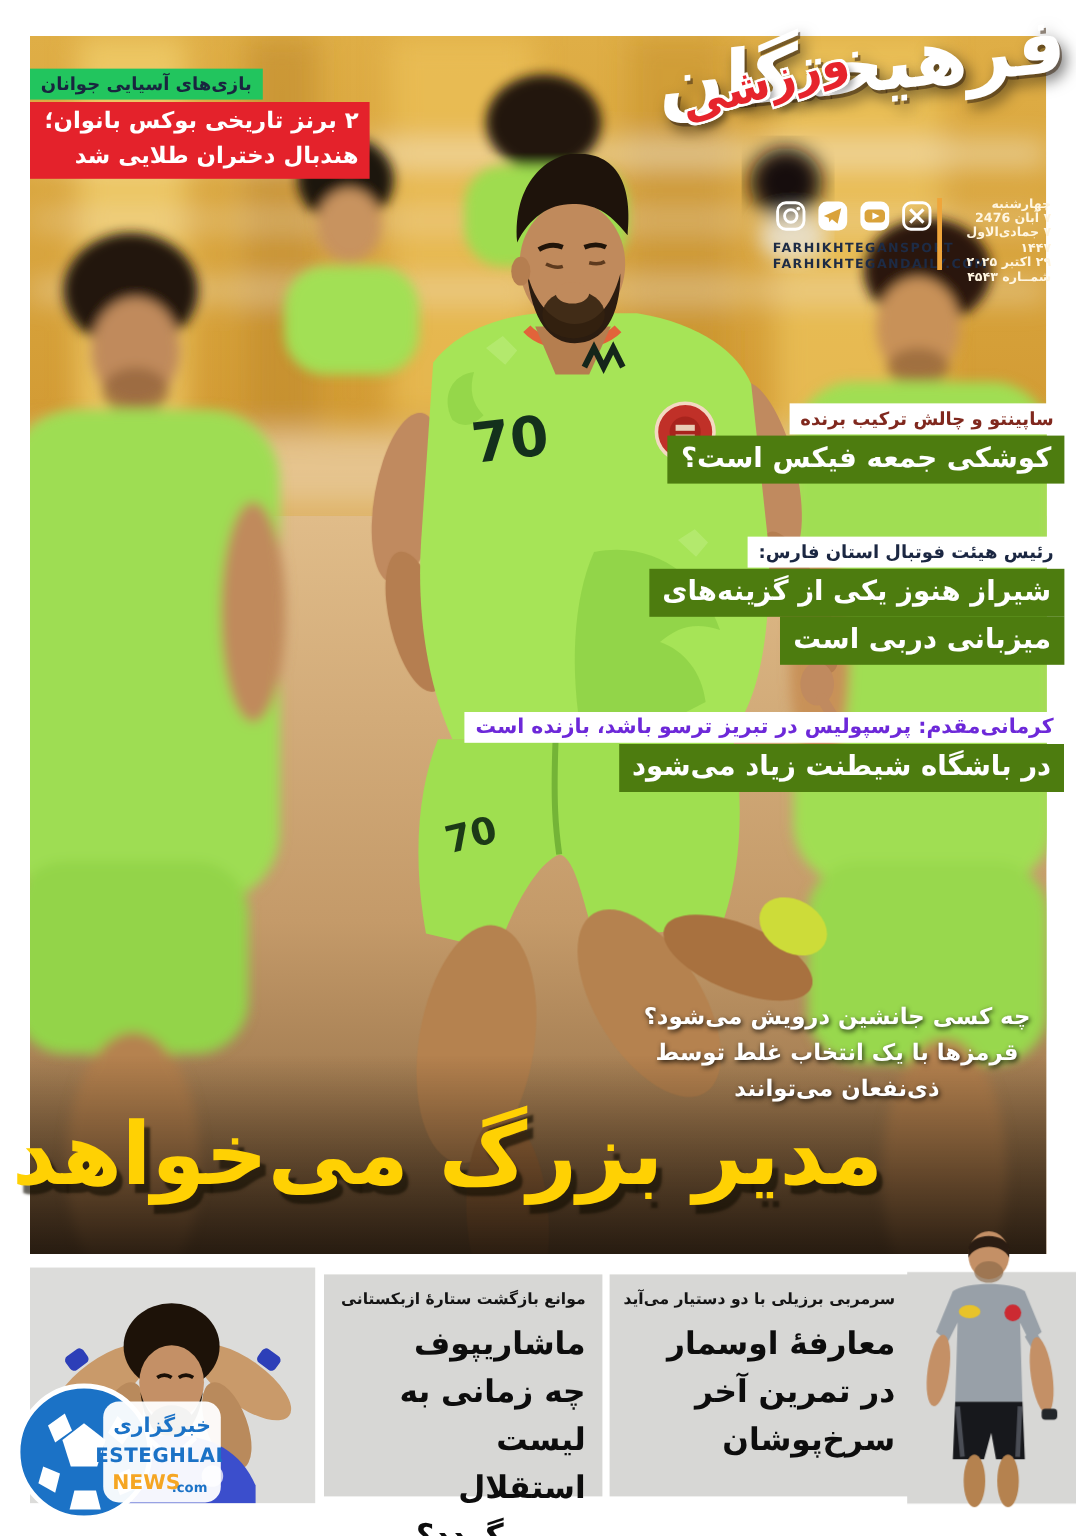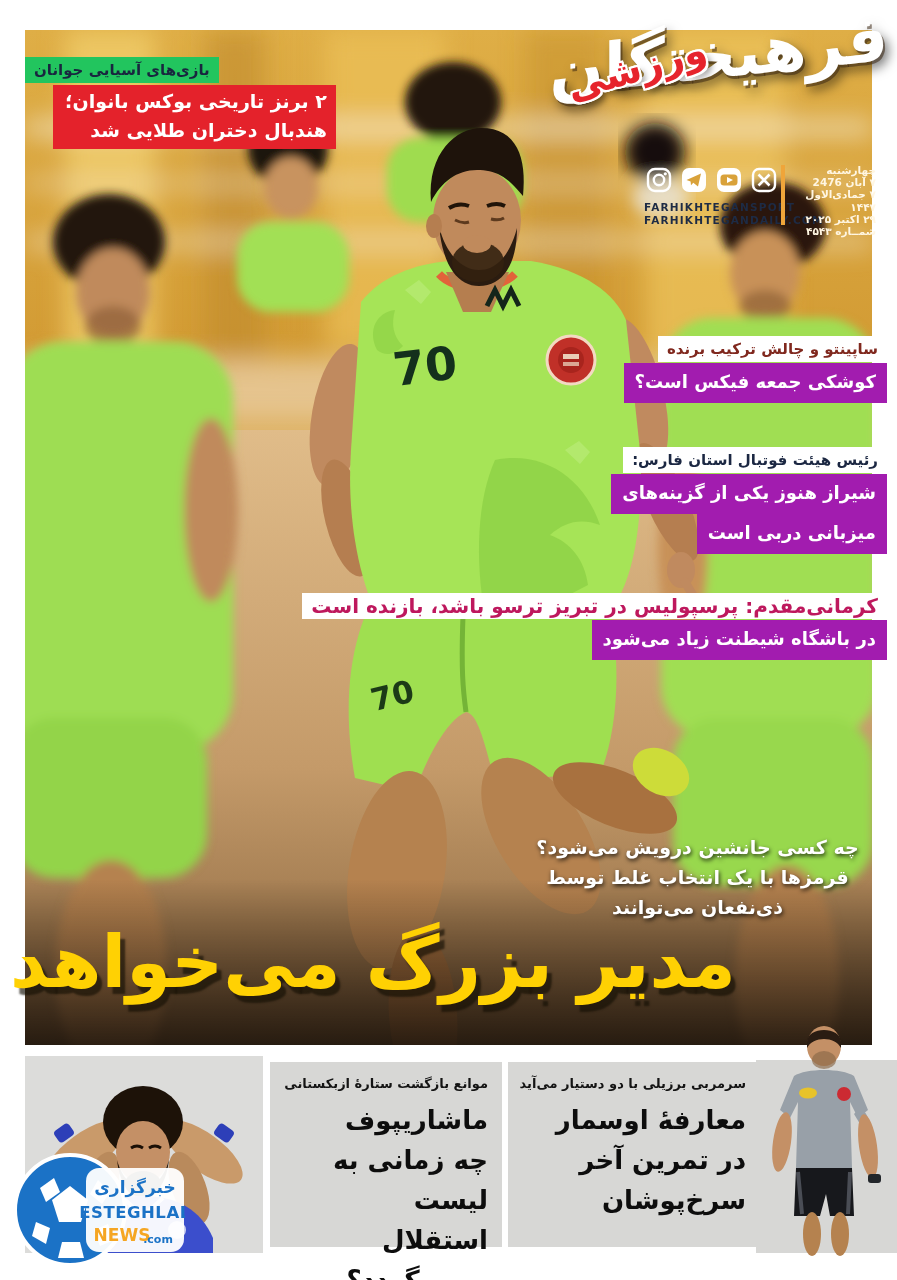--- a/index.html
+++ b/index.html
@@ -9,21 +9,21 @@
   .fa{direction:rtl;font-family:"DejaVu Sans",sans-serif;}
   .en{direction:ltr;font-family:"DejaVu Sans",sans-serif;}
 
   
   .photo-main{left:25px;top:30px;width:847px;height:1015px;overflow:hidden;}
 
   
   .tl-kicker{left:25px;top:57px;background:#22c55e;color:#19253f;font-weight:700;
              font-size:15px;line-height:26px;padding:0 9px;}
   .tl-red{left:25px;top:85px;background:#e4222b;color:#fff;font-weight:700;
-          font-size:19px;line-height:29px;padding:2px 9px 4px 12px;text-align:right;margin-left:28px;}
+          font-size:19px;line-height:29px;padding:2px 9px 4px 12px;text-align:right;}
 
   
   .masthead-title{right:8px;top:18px;width:330px;text-align:center;color:#fff;
      font-size:64px;font-weight:700;transform:rotate(-6deg) skewX(-6deg);
      text-shadow:2px 3px 0 rgba(60,40,20,.55), 5px 7px 12px rgba(0,0,0,.55);}
   .masthead-edition{left:0;top:40px;color:#e6242c;font-size:38px;font-weight:700;
      transform:rotate(-16deg);
      text-shadow:-2px 0 0 #fff,2px 0 0 #fff,0 -2px 0 #fff,0 2px 0 #fff,
                  -2px -2px 0 #fff,2px 2px 0 #fff,-2px 2px 0 #fff,2px -2px 0 #fff,
                  4px 5px 6px rgba(0,0,0,.4);}
@@ -31,21 +31,21 @@
   .social-ic{width:26px;height:26px;}
   .urls{left:644px;top:201px;color:#1d2b45;font-weight:700;font-size:10.5px;
         letter-spacing:1.2px;line-height:13px;}
   .date-sep{left:781px;top:165px;width:4px;height:60px;background:#efa53a;}
   .date-col{left:786px;top:164px;width:90px;text-align:right;color:#fff6e2;
             font-size:10.5px;font-weight:700;line-height:12.2px;direction:rtl;}
 
   
   .rb-kicker{background:#fff;font-weight:700;font-size:15px;line-height:26px;
              padding:0 9px;white-space:nowrap;}
-  .rb-red{background:#a21caf;color:#fff;font-weight:700;font-size:18px;
+  .rb-red{background:#4d7c0f;color:#fff;font-weight:700;font-size:23px;
           line-height:38px;padding:0 11px 2px;white-space:nowrap;}
   .right-align{right:10px;text-align:right;}
 
   
   .subhead{left:505px;top:801px;width:385px;text-align:center;color:#ffffff;
            font-weight:700;font-size:19px;line-height:30px;
            text-shadow:1px 2px 4px rgba(0,0,0,.8);margin-top:31px;}
   .head-y1{left:12px;top:778px;color:#ffd103;font-weight:700;font-size:112px;
            text-shadow:5px 7px 2px rgba(20,15,5,.65);}
   .head-y2{left:10px;top:920px;color:#ffd103;font-weight:700;font-size:72px;
@@ -279,21 +279,21 @@
     <span class="rb-kicker fa" style="color:#1b2742;display:inline-block;">رئیس هیئت فوتبال استان فارس:</span>
   </div>
   <div class="abs right-align" style="top:474px;">
     <span class="rb-red fa" style="display:inline-block;">شیراز هنوز یکی از گزینه‌های</span>
   </div>
   <div class="abs right-align" style="top:514px;">
     <span class="rb-red fa" style="display:inline-block;">میزبانی دربی است</span>
   </div>
 
   <div class="abs right-align" style="top:593px;">
-    <span class="rb-kicker fa" style="color:#be185d;font-size:20px;display:inline-block;">کرمانی‌مقدم: پرسپولیس در تبریز ترسو باشد، بازنده است</span>
+    <span class="rb-kicker fa" style="color:#6d28d9;font-size:17px;display:inline-block;">کرمانی‌مقدم: پرسپولیس در تبریز ترسو باشد، بازنده است</span>
   </div>
   <div class="abs right-align" style="top:620px;">
     <span class="rb-red fa" style="display:inline-block;">در باشگاه شیطنت زیاد می‌شود</span>
   </div>
 
   <div class="abs subhead fa">
     <span>چه کسی جانشین درویش می‌شود؟</span><br>
     <span>قرمزها با یک انتخاب غلط توسط ذی‌نفعان می‌توانند</span><br>
   </div>
   <div class="abs head-y2 fa">مدیر بزرگ می‌خواهد</div>

